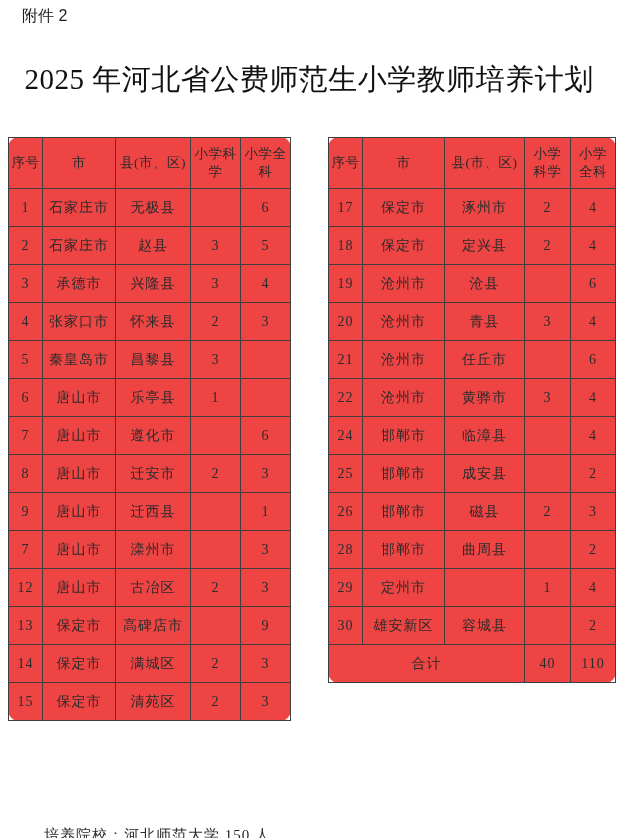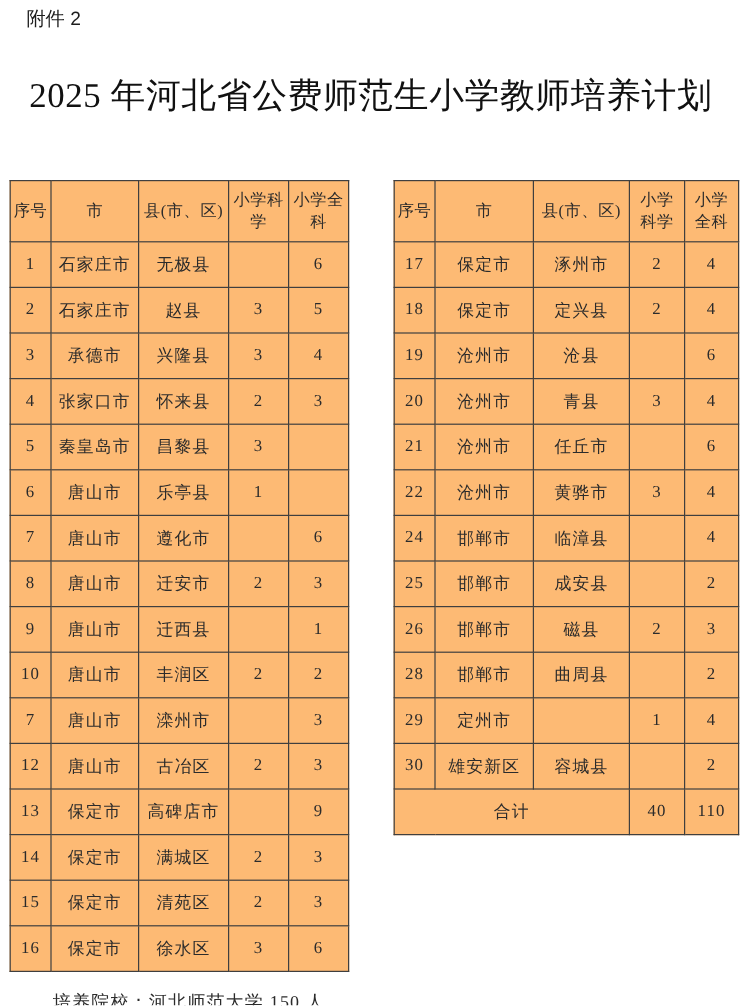--- a/index.html
+++ b/index.html
@@ -29,24 +29,25 @@
     margin: 0;
     text-align: center;
     font-size: 29px;
     font-weight: normal;
     letter-spacing: 0.5px;
     color: #111111;
     white-space: nowrap;
   }
   table.plan-table {
     position: absolute;
-    top: 150px;
+    top: 137px;
     border-collapse: collapse;
     table-layout: fixed;
-    background: #fdba74;
+    background: #ef4444;
+    border-radius: 11px;
   }
   .table-left  { left: 8px;   width: 282px; }
   .table-right { left: 328px; width: 287px; }
   .plan-table th, .plan-table td {
     border: 1px solid #3f3f3f;
     text-align: center;
     vertical-align: middle;
     padding: 0 2px;
     overflow: hidden;
   }
@@ -155,27 +156,20 @@
           <td>3</td>
         </tr>
         <tr>
           <td>9</td>
           <td>唐山市</td>
           <td>迁西县</td>
           <td></td>
           <td>1</td>
         </tr>
         <tr>
-          <td>10</td>
-          <td>唐山市</td>
-          <td>丰润区</td>
-          <td>2</td>
-          <td>2</td>
-        </tr>
-        <tr>
           <td>7</td>
           <td>唐山市</td>
           <td>滦州市</td>
           <td></td>
           <td>3</td>
         </tr>
         <tr>
           <td>12</td>
           <td>唐山市</td>
           <td>古冶区</td>
@@ -195,27 +189,20 @@
           <td>满城区</td>
           <td>2</td>
           <td>3</td>
         </tr>
         <tr>
           <td>15</td>
           <td>保定市</td>
           <td>清苑区</td>
           <td>2</td>
           <td>3</td>
-        </tr>
-        <tr>
-          <td>16</td>
-          <td>保定市</td>
-          <td>徐水区</td>
-          <td>3</td>
-          <td>6</td>
         </tr>
       </tbody>
   </table>
 
   <table class="plan-table table-right">
     <colgroup>
       <col style="width:34px">
         <col style="width:82px">
         <col style="width:80px">
         <col style="width:46px">

